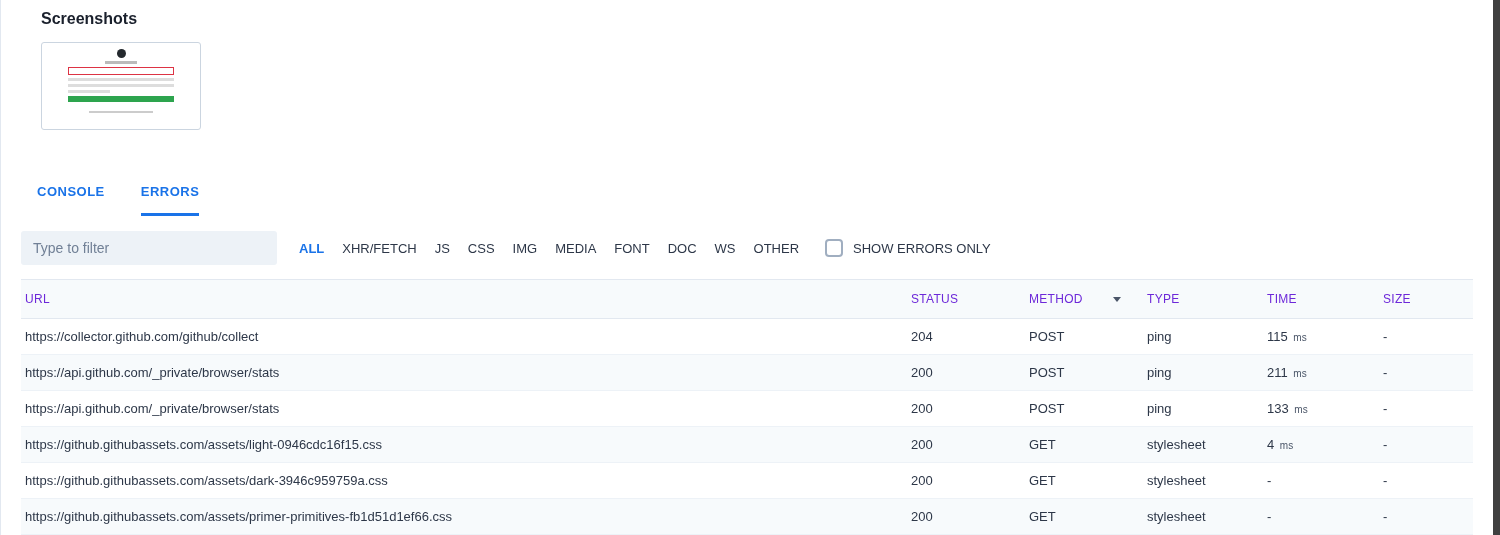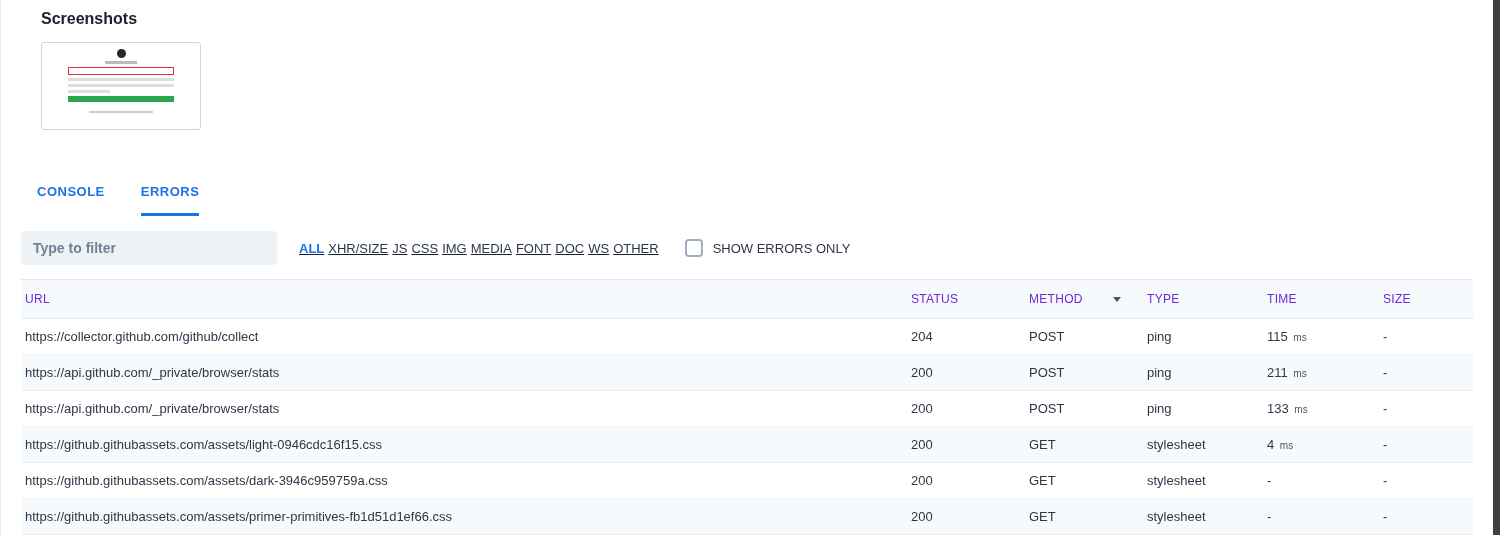--- a/index.html
+++ b/index.html
@@ -75,24 +75,23 @@
     }
     .filter-input {
       width: 256px;
       height: 34px;
       border: none;
       background: #edf2f7;
       border-radius: 3px;
       padding: 0 12px;
       font-size: 14px;
       color: #4a5568;
-      font-weight: bold;
     }
     .filter-input::placeholder { color: #718096; }
-    .chips { display: flex; gap: 4px; align-items: center; text-decoration: underline; }
+    .chips { display: flex; gap: 18px; align-items: center; }
     .chip {
       font-size: 13px;
       font-weight: 500;
       color: #2d3748;
       cursor: pointer;
     }
     .chip.active { color: #1a73e8; font-weight: 600; }
     .err-wrap { display: flex; align-items: center; gap: 10px; margin-left: 4px; }
     .cbx {
       width: 18px; height: 18px; border: 2px solid #a0aec0; border-radius: 4px; background: #fff;
@@ -156,21 +155,21 @@
 
   <div class="tabs">
     <div class="tab">CONSOLE</div>
     <div class="tab active">ERRORS</div>
   </div>
 
   <div class="toolbar">
     <input class="filter-input" placeholder="Type to filter" style="">
     <div class="chips">
       <span class="chip active">ALL</span>
-      <span class="chip">XHR/SIZE</span>
+      <span class="chip">XHR/FETCH</span>
       <span class="chip">JS</span>
       <span class="chip">CSS</span>
       <span class="chip">IMG</span>
       <span class="chip">MEDIA</span>
       <span class="chip">FONT</span>
       <span class="chip">DOC</span>
       <span class="chip">WS</span>
       <span class="chip">OTHER</span>
     </div>
     <div class="err-wrap">

